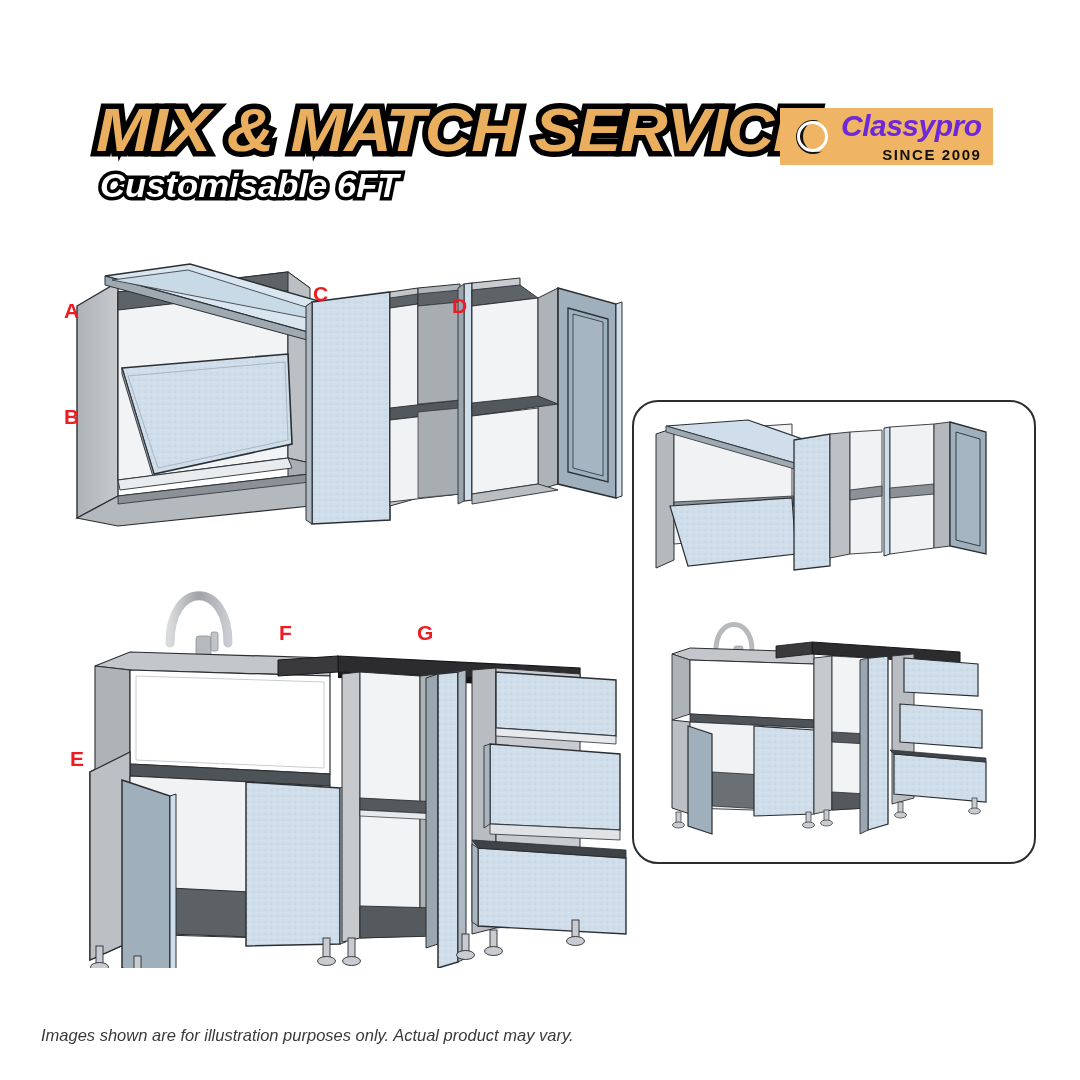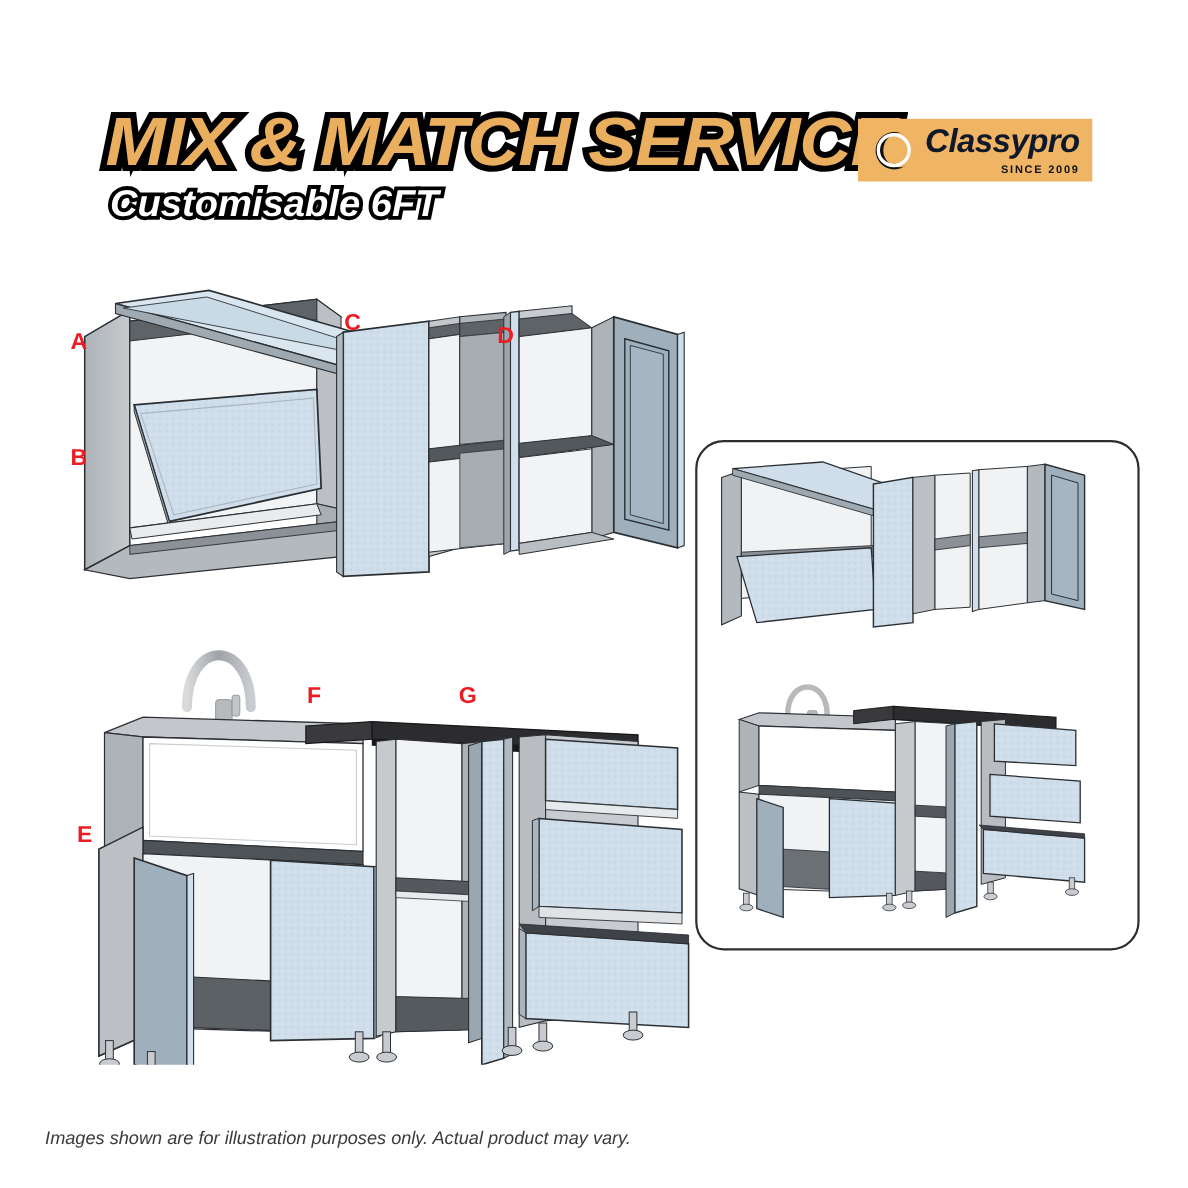--- a/index.html
+++ b/index.html
@@ -65,25 +65,25 @@
   }
   .logo-mark .crescent2{
     position:absolute;left:1px;top:1px;width:31px;height:31px;
     border-radius:50%;
     border:3px solid #fff;
     box-sizing:border-box;
     background:transparent;
   }
   .logo-text-wrap{margin-left:11px;display:flex;flex-direction:column;justify-content:center;}
   .logo-word{
-    font-size:30px;font-weight:bold;font-style:italic;color:#0f172a;
+    font-size:30px;font-weight:bold;font-style:italic;color:#6d28d9;
     line-height:1;letter-spacing:-0.5px;
   }
   .logo-since{
-    font-size:10px;font-weight:bold;color:#111;letter-spacing:1.6px;
+    font-size:15px;font-weight:bold;color:#111;letter-spacing:1.6px;
     text-align:right;margin-top:5px;
   }
 
   
   .art{position:absolute;}
   .lbl{
     position:absolute;color:#EE1B22;font-weight:bold;font-size:21px;
     font-family:"Liberation Sans",sans-serif;line-height:1;
   }
 

